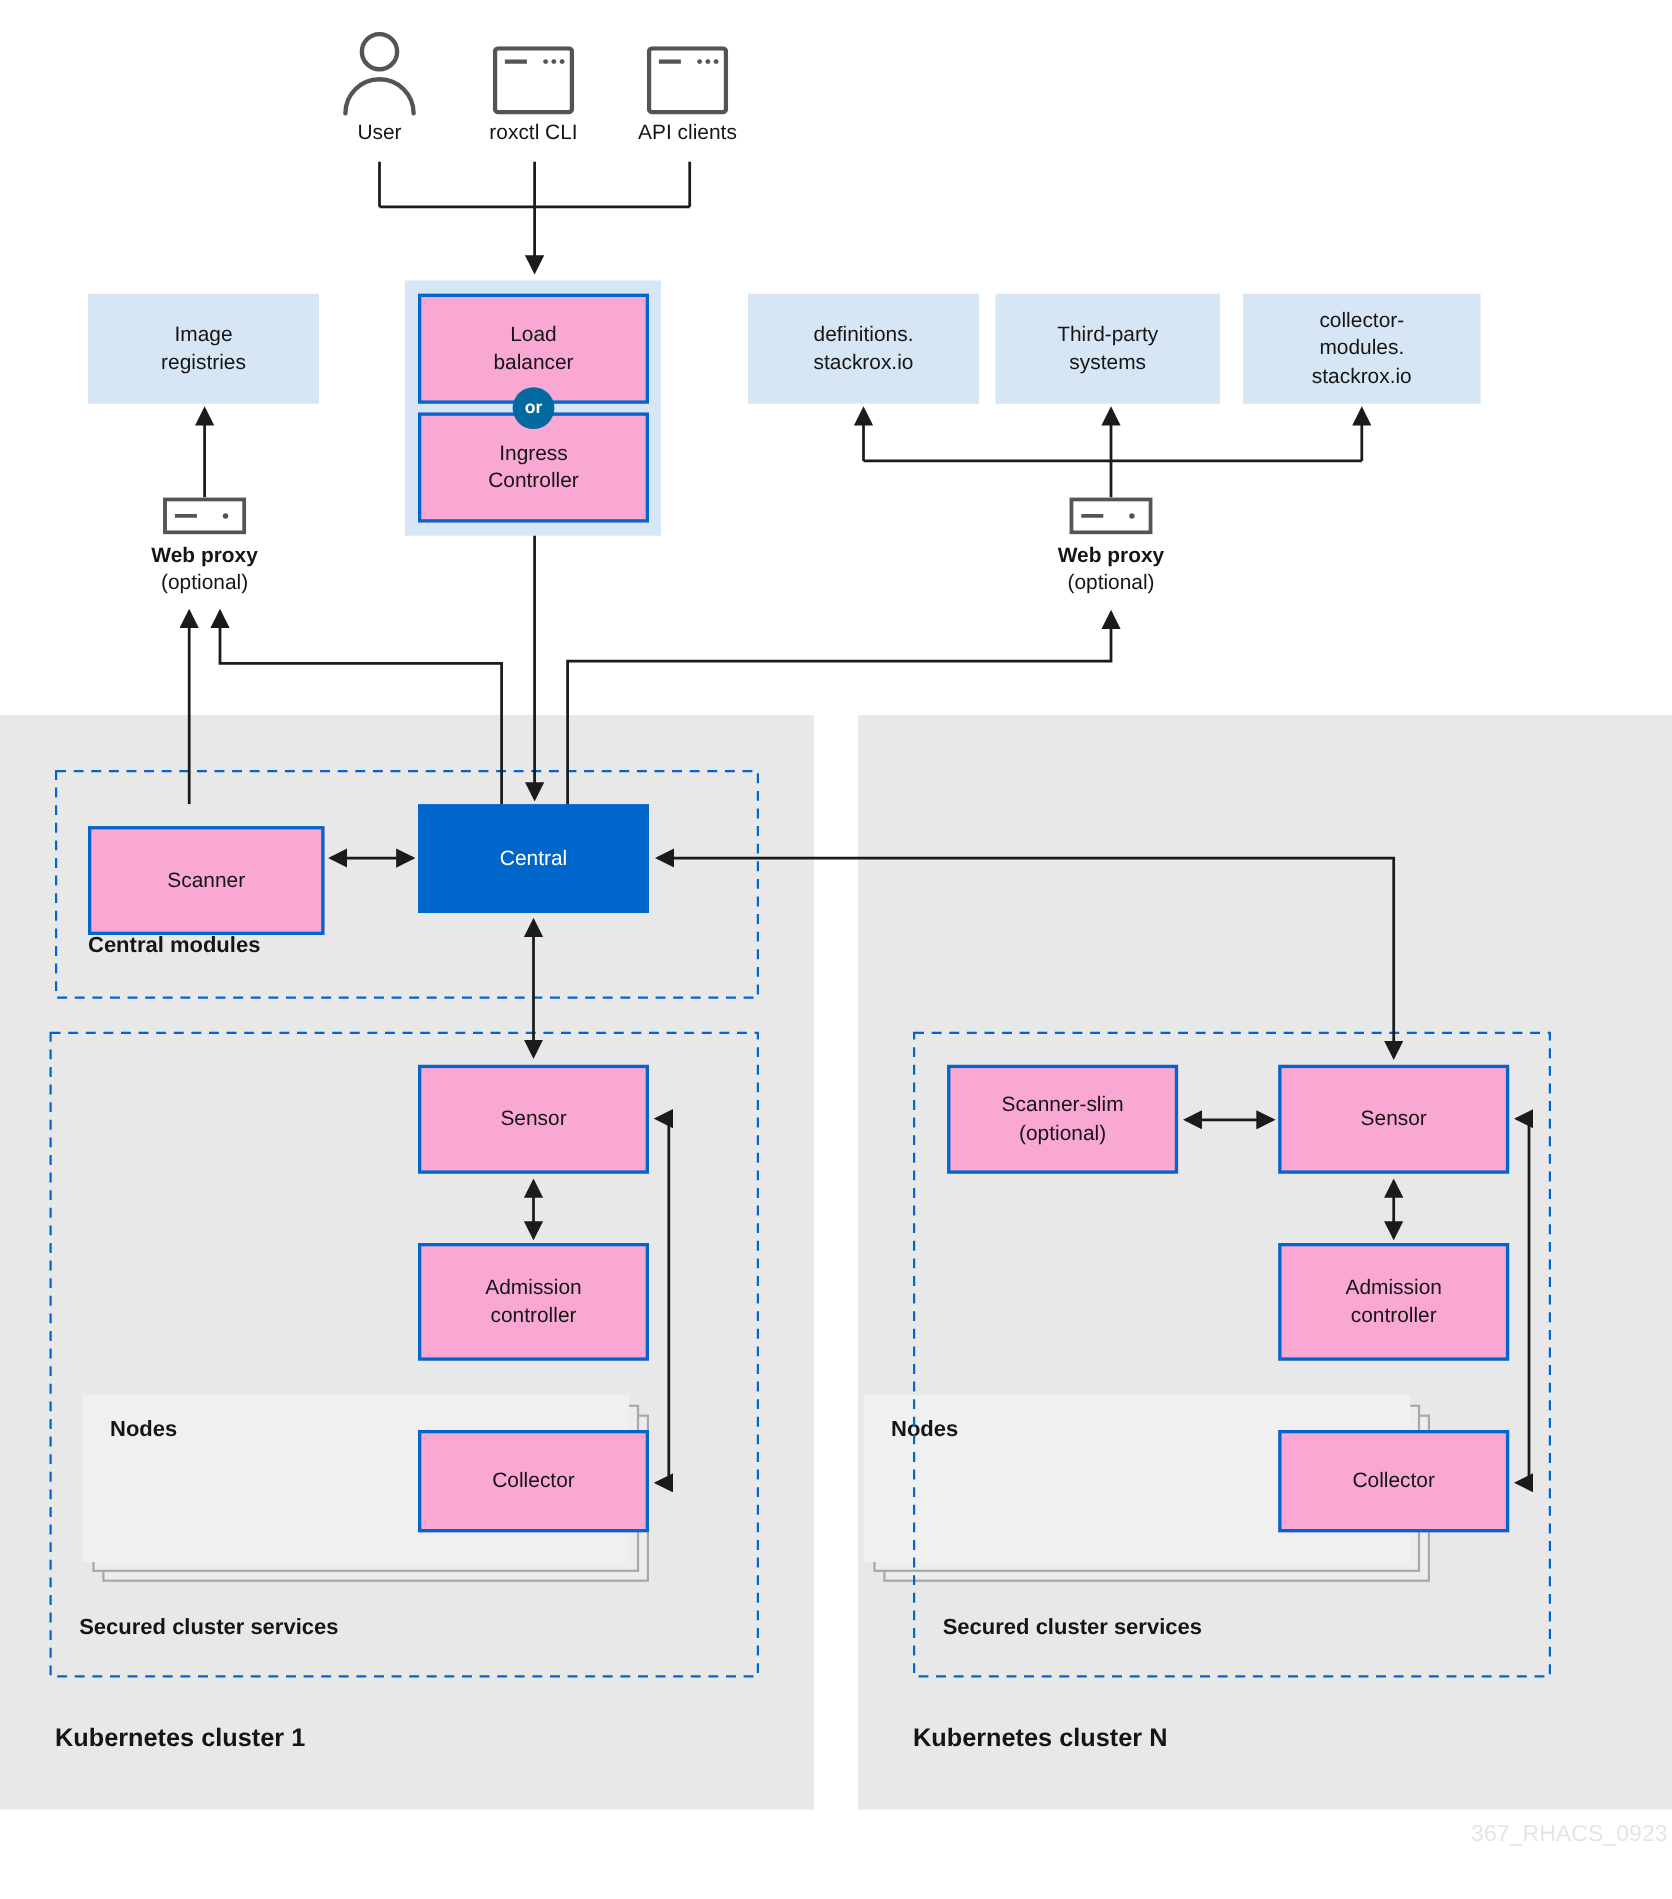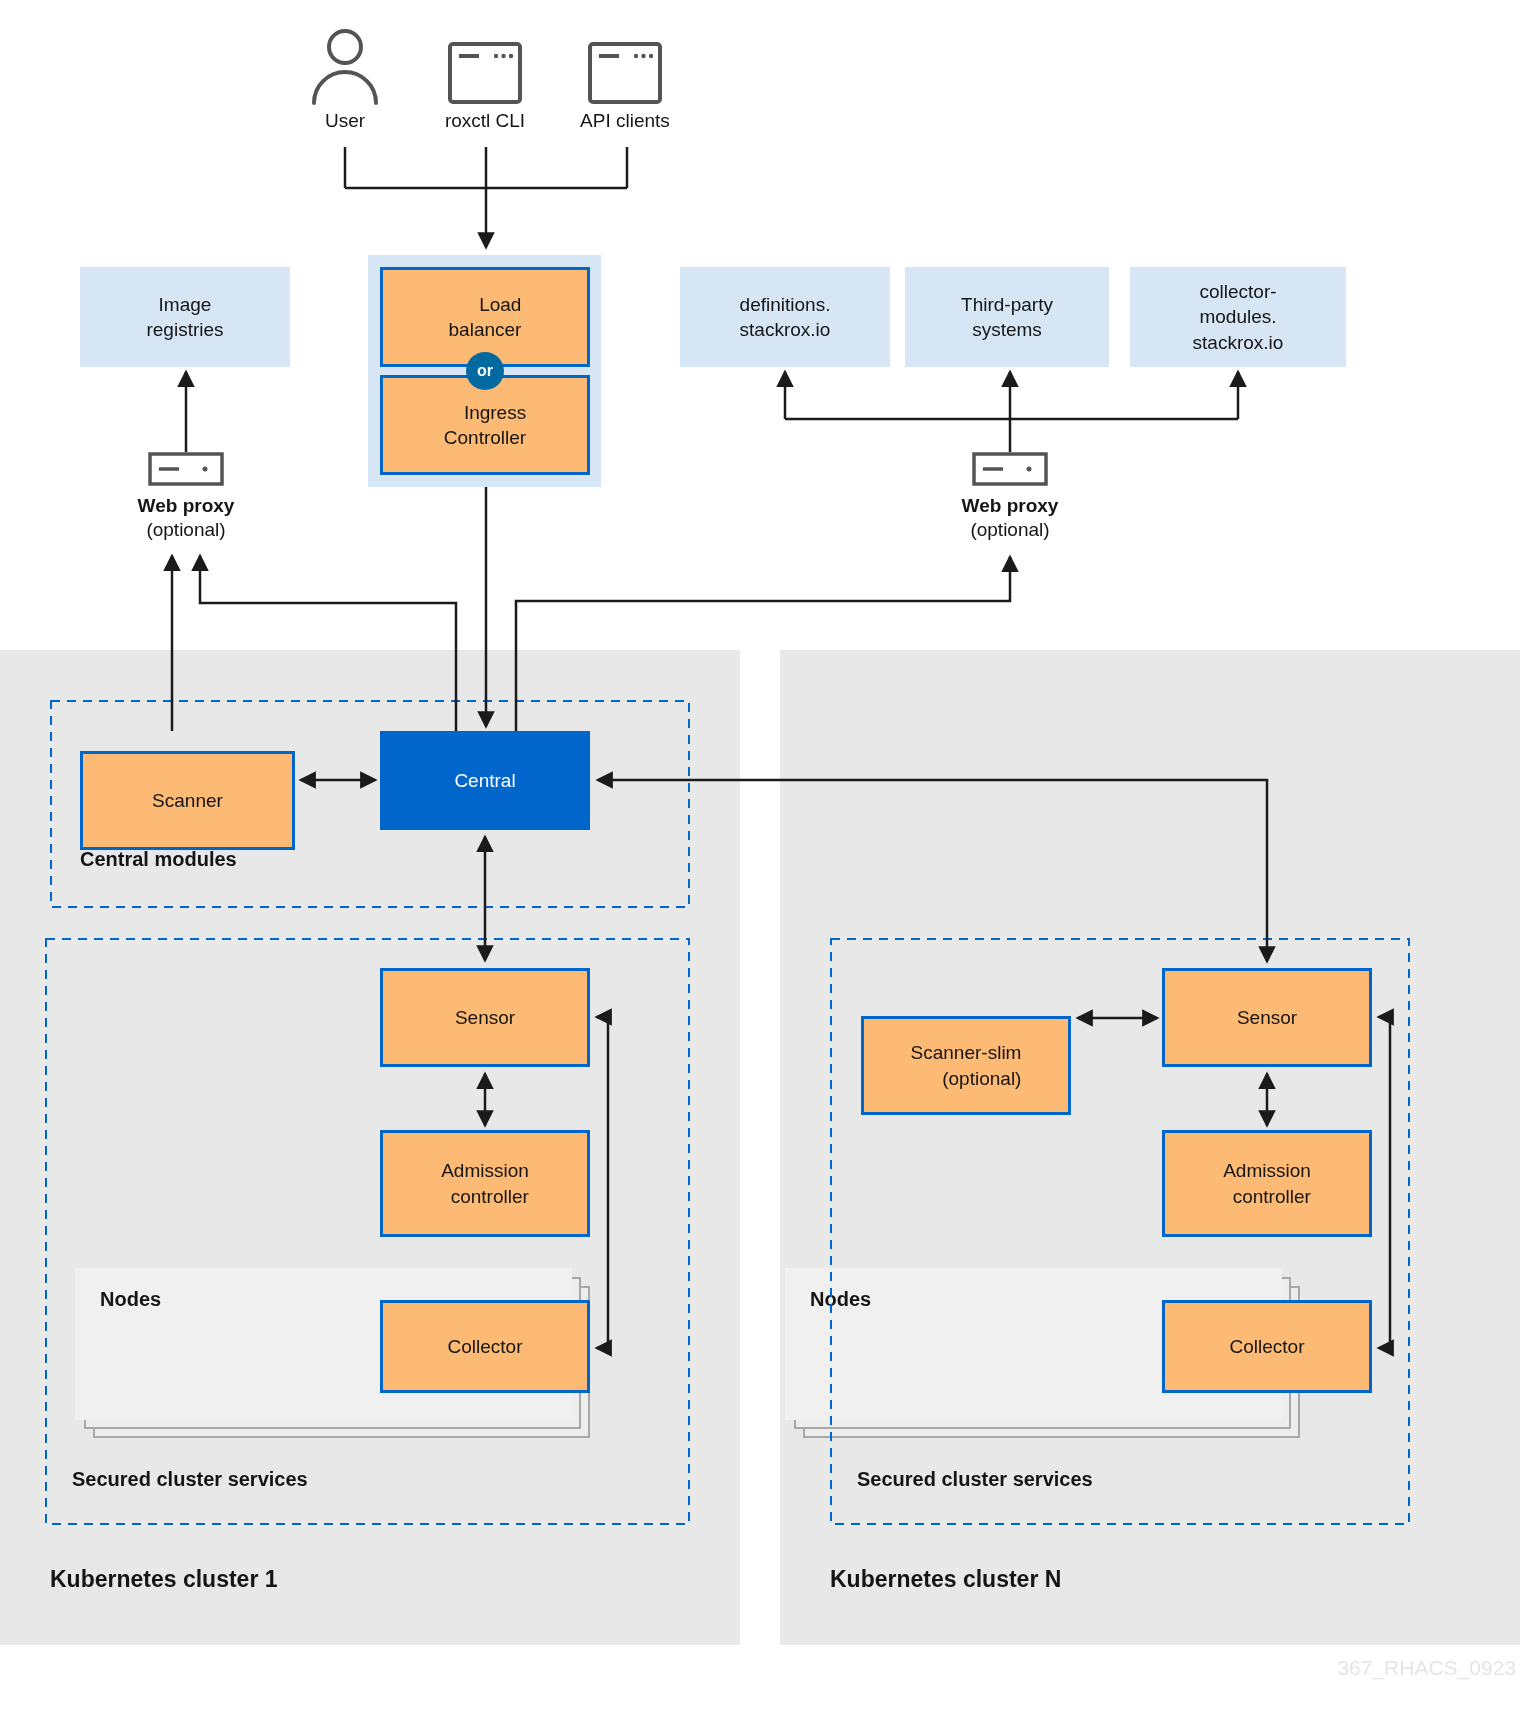--- a/index.html
+++ b/index.html
@@ -11,22 +11,22 @@
     --icon:#545454;
     --text:#151515;
   }
   *{margin:0;padding:0;box-sizing:border-box;}
   body{background:#ffffff;font-family:"Liberation Sans",sans-serif;color:var(--text);}
   #stage{position:relative;width:1520px;height:1726px;background:#ffffff;overflow:hidden;border-radius:26px;}
   .abs{position:absolute;}
   .panel{background:var(--panel);}
   .lbbox{background:var(--lightblue);display:flex;align-items:center;justify-content:center;
          text-align:center;font-size:19px;font-weight:500;white-space:pre-line;line-height:1.32;}
-  .wbox{background:#fdba74;border:3px solid var(--blue);display:flex;align-items:center;justify-content:center;
-        text-align:right;font-size:19px;font-weight:500;white-space:pre-line;line-height:1.32;z-index:6;}
+  .wbox{background:#f9a8d4;border:3px solid var(--blue);display:flex;align-items:center;justify-content:center;
+        text-align:center;font-size:19px;font-weight:500;white-space:pre-line;line-height:1.32;z-index:6;}
   .bluebox{background:var(--blue);color:#ffffff;display:flex;align-items:center;justify-content:center;
         text-align:center;font-size:19px;font-weight:500;z-index:6;}
   .lbcontainer{background:var(--lightblue);}
   .iconlabel{font-size:19px;text-align:center;}
   .proxylabel{text-align:center;font-size:19px;line-height:1.25;}
   .proxylabel .l1{font-weight:600;}
   .seclabel{font-weight:700;font-size:20px;}
   .clustertitle{font-weight:700;font-size:23px;}
   .nodespanel{background:var(--nodes);z-index:3;}
   .nodeslayer{background:#ededed;border:2px solid #a8a8a8;z-index:2;}
@@ -121,21 +121,21 @@
   <div class="abs wbox" style="left:380px;top:1130px;width:210px;height:107px;">Admission
 controller</div>
   <div class="abs nodeslayer" style="left:93px;top:1286px;width:497px;height:152px;"></div>
   <div class="abs nodeslayer" style="left:84px;top:1277px;width:497px;height:152px;"></div>
   <div class="abs nodespanel" style="left:75px;top:1268px;width:497px;height:152px;"></div>
   <div class="abs nodeslabel" style="left:100px;top:1288px;">Nodes</div>
   <div class="abs wbox" style="left:380px;top:1300px;width:210px;height:93px;">Collector</div>
   <div class="abs seclabel" style="left:72px;top:1468px;">Secured cluster services</div>
   <div class="abs clustertitle" style="left:50px;top:1566px;">Kubernetes cluster 1</div>
 
-  <div class="abs wbox" style="left:861px;top:1016px;width:210px;height:99px;">Scanner-slim
+  <div class="abs wbox" style="left:861px;top:968px;width:210px;height:99px;">Scanner-slim
 (optional)</div>
   <div class="abs wbox" style="left:1162px;top:968px;width:210px;height:99px;">Sensor</div>
   <div class="abs wbox" style="left:1162px;top:1130px;width:210px;height:107px;">Admission
 controller</div>
   <div class="abs nodeslayer" style="left:803px;top:1286px;width:497px;height:152px;"></div>
   <div class="abs nodeslayer" style="left:794px;top:1277px;width:497px;height:152px;"></div>
   <div class="abs nodespanel" style="left:785px;top:1268px;width:497px;height:152px;"></div>
   <div class="abs nodeslabel" style="left:810px;top:1288px;">Nodes</div>
   <div class="abs wbox" style="left:1162px;top:1300px;width:210px;height:93px;">Collector</div>
   <div class="abs seclabel" style="left:857px;top:1468px;">Secured cluster services</div>

